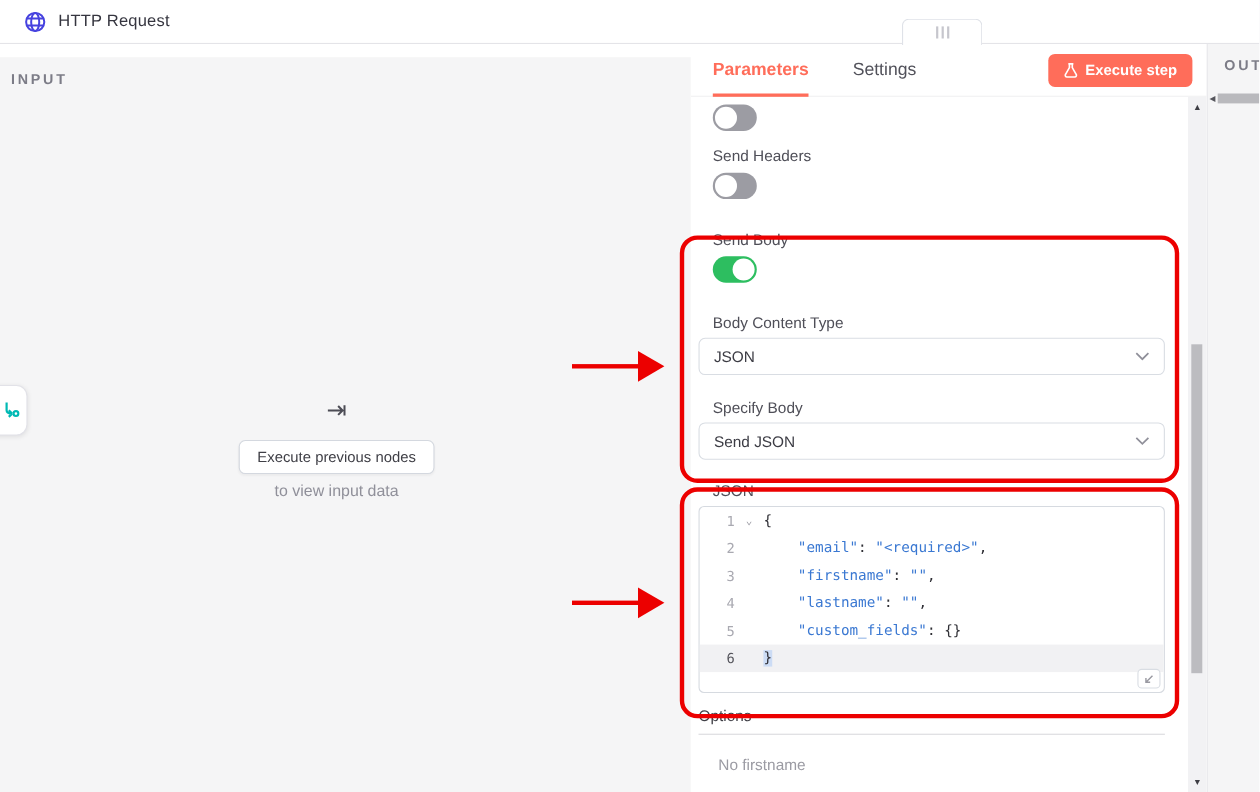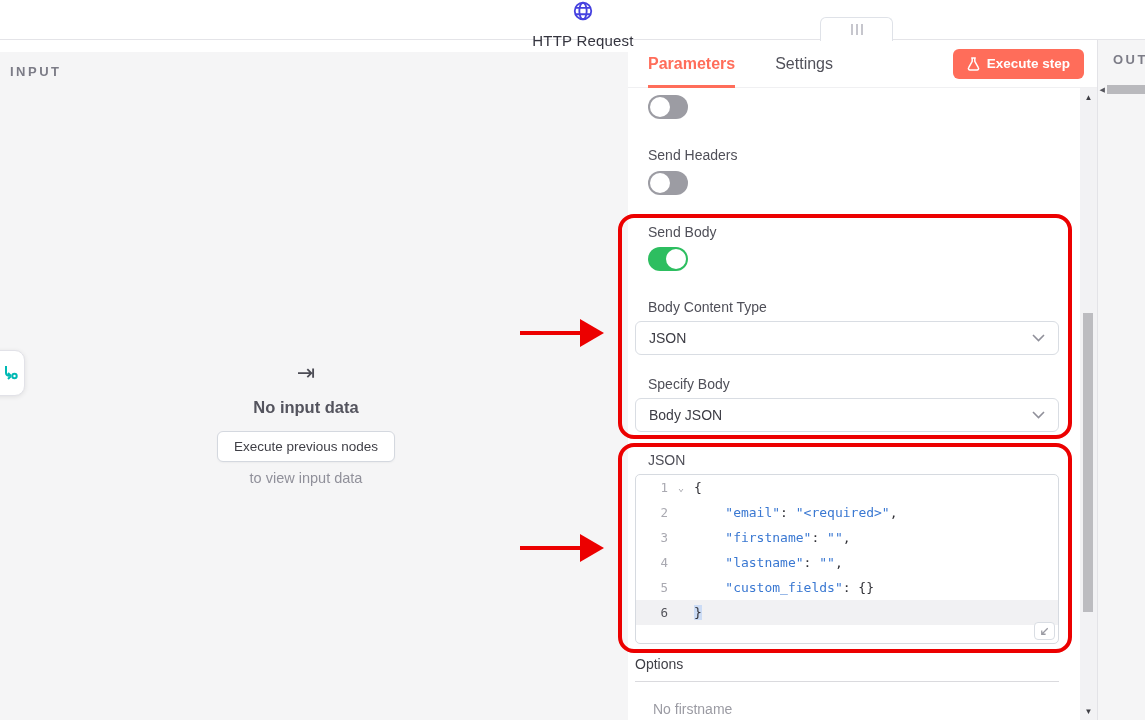--- a/index.html
+++ b/index.html
@@ -1,21 +1,21 @@
 <!DOCTYPE html>
 <html><head>
 <meta charset="utf-8">
 <style>
   * { margin:0; padding:0; box-sizing:border-box; }
   body { font-family:"Liberation Sans", sans-serif; background:#fff; }
   .screen { position:relative; width:1145px; height:720px; overflow:hidden; background:#fff; }
 
   
   .top-bar { position:absolute; left:0; top:0; width:1145px; height:40px; background:#fff;
-             border-bottom:1px solid #e4e4e8; display:flex; align-items:center; padding-left:21px; gap:10px; z-index:4;flex-direction:column; }
+             border-bottom:1px solid #e4e4e8; display:flex; align-items:center; padding-left:21px; gap:10px; z-index:4; }
   .node-title { font-size:15px; color:#35353f; font-weight:500; letter-spacing:.2px; }
 
   
   .input-panel { position:absolute; left:0; top:52px; width:628px; height:680px; background:#f5f5f6; }
   .panel-label { position:absolute; left:10px; top:12px; font-size:13px; font-weight:600;
                  letter-spacing:2.5px; color:#7c7c87; }
   .empty-state { position:absolute; left:0; top:308px; width:612px; text-align:center; }
   .empty-icon { font-size:22px; color:#4c4c55; }
   .empty-title { margin-top:12px; font-size:16.5px; font-weight:bold; color:#54545e; }
   .exec-prev-btn { margin-top:14px; display:inline-block; background:#fff; border:1px solid #d4d8df;
@@ -116,21 +116,20 @@
         <path d="M3.6 8.5h16.8M3.6 15.5h16.8"></path>
       </svg>
     </span>
     <span class="node-title">HTTP Request</span>
   </div>
 
   <div class="input-panel">
     <div class="panel-label">INPUT</div>
     <div class="empty-state">
       <div class="empty-icon">⇥</div>
-      <div class="empty-title">No input data</div>
       <button class="exec-prev-btn">Execute previous nodes</button>
       <div class="empty-hint">to view input data</div>
     </div>
     <div class="edge-btn">
       <span style="display:flex;">
         <svg width="15" height="16" viewBox="0 0 15 16" fill="none" stroke="#00b9b4" stroke-width="2">
           <path d="M3 1v7M3 8c0 3 3 3 5 3M8 11l-3-3M8 11l-3 3"></path>
           <circle cx="11.5" cy="11" r="2.2"></circle>
         </svg>
       </span>
@@ -156,21 +155,21 @@
         <span>Execute step</span>
       </button>
     </div>
 
     <div class="param-content">
 
       <div class="toggle off">
           <span class="knob"></span>
         </div>
 
-      <div class="field-label" style="margin-top:28px;">Send Headers</div>
+      <div class="field-label" style="margin-top:14px;">Send Headers</div>
       <div class="toggle off" style="margin-top:8px;">
           <span class="knob"></span>
         </div>
 
       <div class="field-label" style="margin-top:29px;">Send Body</div>
       <div class="toggle on" style="margin-top:7px;">
           <span class="knob"></span>
         </div>
 
       <div class="field-label" style="margin-top:28px;">Body Content Type</div>
@@ -178,21 +177,21 @@
         <span>JSON</span>
         <span class="chev">
           <svg width="13" height="8" viewBox="0 0 13 8" fill="none" stroke="#90909a" stroke-width="1.6">
               <path d="M1 1l5.5 5.5L12 1"></path>
             </svg>
         </span>
       </div>
 
       <div class="field-label" style="margin-top:21px;">Specify Body</div>
       <div class="select-box">
-        <span>Body JSON</span>
+        <span>Send JSON</span>
         <span class="chev">
           <svg width="13" height="8" viewBox="0 0 13 8" fill="none" stroke="#90909a" stroke-width="1.6">
               <path d="M1 1l5.5 5.5L12 1"></path>
             </svg>
         </span>
       </div>
 
       <div class="field-label" style="margin-top:20px; margin-left:13px;">JSON</div>
       <div class="code-editor">
         <div id="code-lines">

